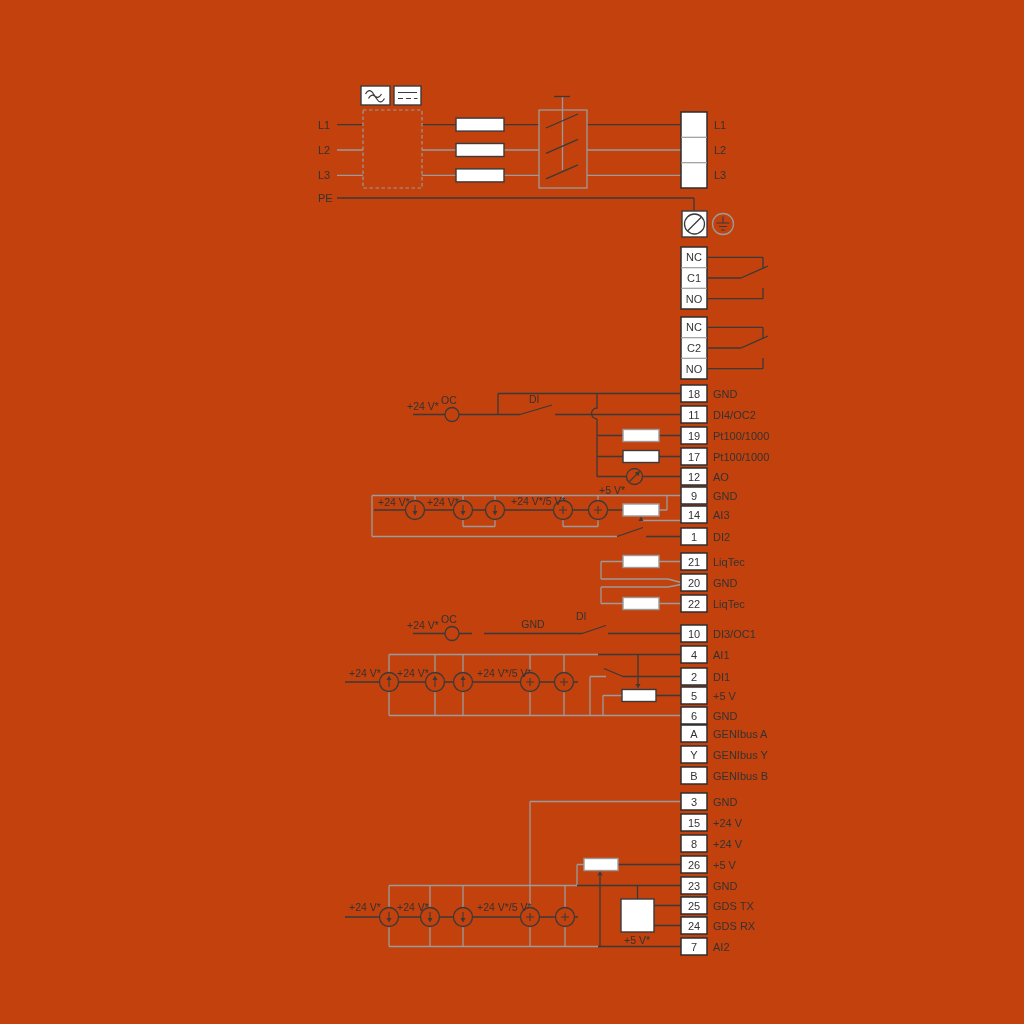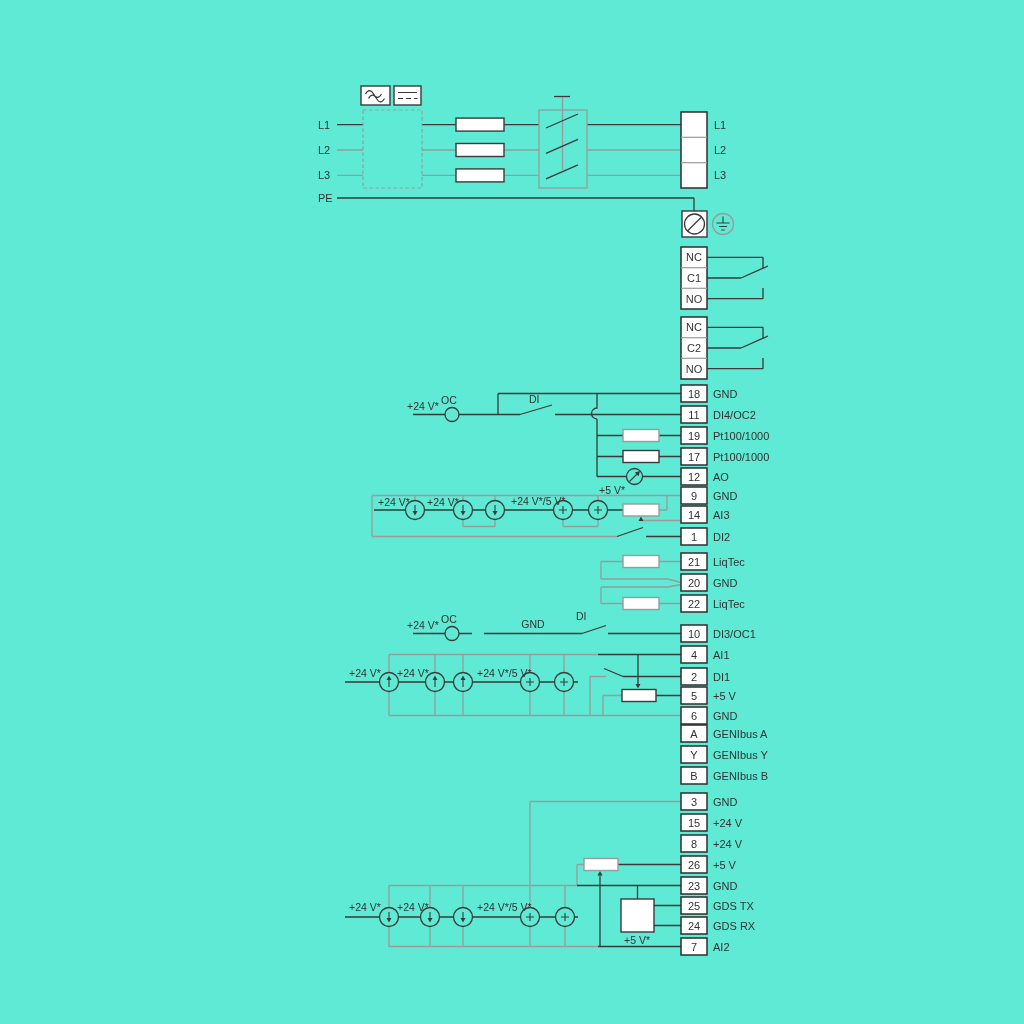--- a/index.html
+++ b/index.html
@@ -1,16 +1,16 @@
 <!DOCTYPE html>
 <html><head>
 <meta charset="utf-8">
 <style>
   html,body { margin:0; padding:0; background:#ffffff; }
-  .stage { position:relative; width:1024px; height:1024px; background:#5eead4; overflow:hidden;
+  .stage { position:relative; width:1024px; height:1024px; background:#c2410c; overflow:hidden;
            font-family:"Liberation Sans", sans-serif; }
   svg { position:absolute; inset:0; }
   
   .w  { stroke:#9b9b9b; stroke-width:1.3; fill:none; }
   .d  { stroke:#3a3a3a; stroke-width:1.3; fill:none; }
   .thin { stroke-width:1.1; }
   .box  { fill:#ffffff; stroke:#3a3a3a; stroke-width:1.4; }
   .gbox { fill:#ffffff; stroke:#9b9b9b; stroke-width:1.4; }
   .dash { fill:none; stroke:#9b9b9b; stroke-width:1.2; stroke-dasharray:3.5,2.5; }
   .cell { fill:#ffffff; stroke:#2e2e2e; stroke-width:1.5; }

